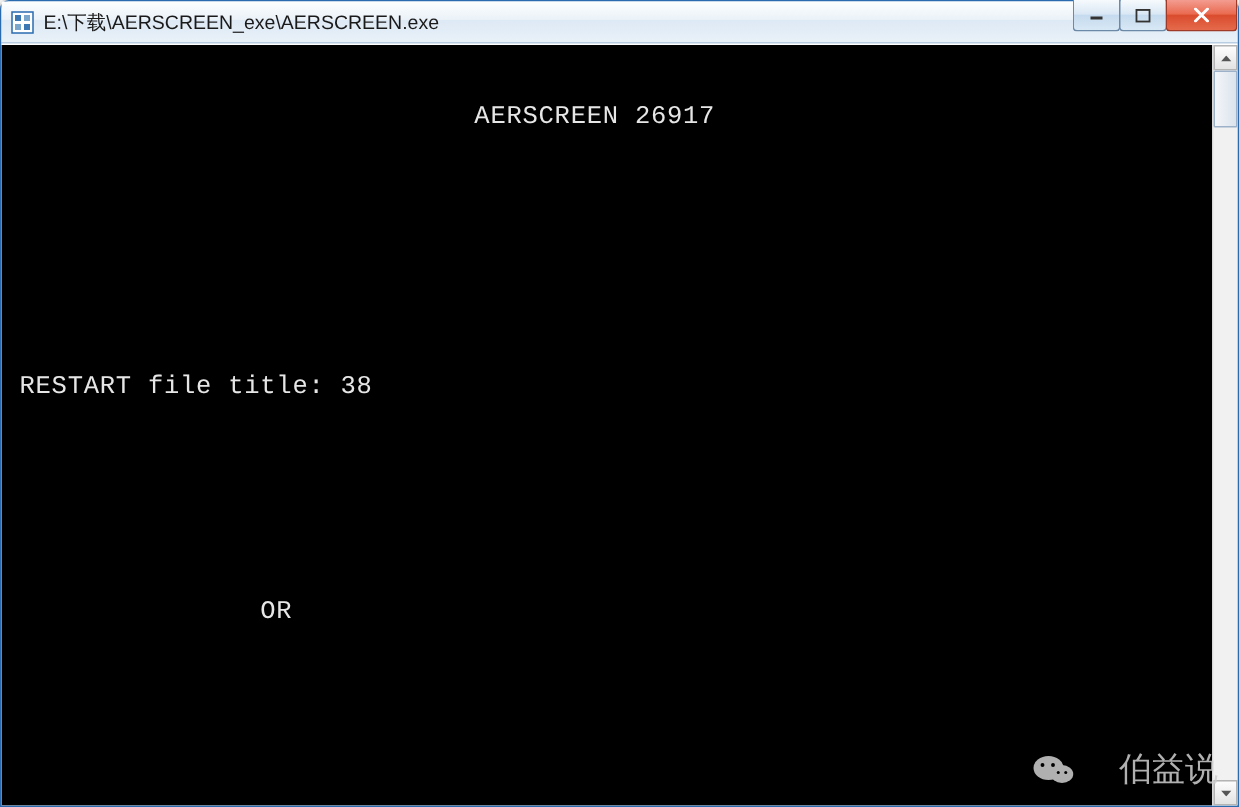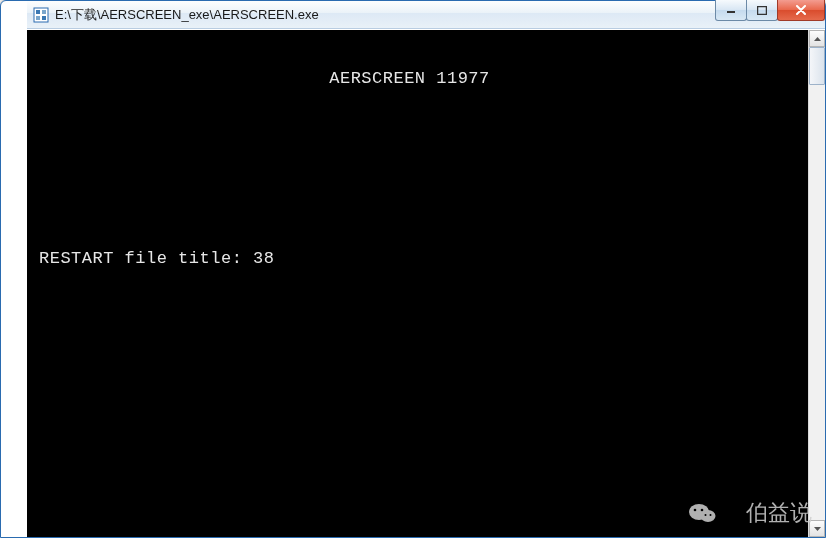--- a/index.html
+++ b/index.html
@@ -17,21 +17,20 @@
     }
     .window {
       width: 826px;
       height: 538px;
       border: 1px solid #2a6bb0;
       border-radius: 6px 6px 0 0;
       background: #fff;
       display: flex;
       flex-direction: column;
       box-shadow: 0 0 0 1px rgba(0,0,0,.1);
-      padding-left: 26px;
     }
     .titlebar {
       height: 28px;
       background: linear-gradient(to bottom, #fdfefe 0%, #eaf2f8 45%, #dde9f5 46%, #e9f1f8 100%);
       border-bottom: 1px solid #b9cde2;
       display: flex;
       align-items: center;
       padding: 0 2px 0 6px;
       position: relative;
     }
@@ -169,29 +168,30 @@
       <div class="win-btn close">
         <svg width="12" height="10" viewBox="0 0 12 10">
             <path d="M2 1 L10 9 M10 1 L2 9" stroke="#fff" stroke-width="2" stroke-linecap="round"></path>
           </svg>
       </div>
     </div>
   </div>
 
   <div class="client-area">
     <div class="console">
-<div class="header-line">AERSCREEN 11977</div>
+<div class="header-line">AERSCREEN 26917</div>
 
 
 
 
 <div>RESTART file title: 38</div>
 
 
 
+<div>               OR</div>
 
 
 
 
 
     </div>
     <div class="scrollbar">
       <div class="sb-btn">
         <svg width="7" height="4" viewBox="0 0 7 4">
             <path d="M3.5 0 L7 4 L0 4 Z" fill="#555"></path>

